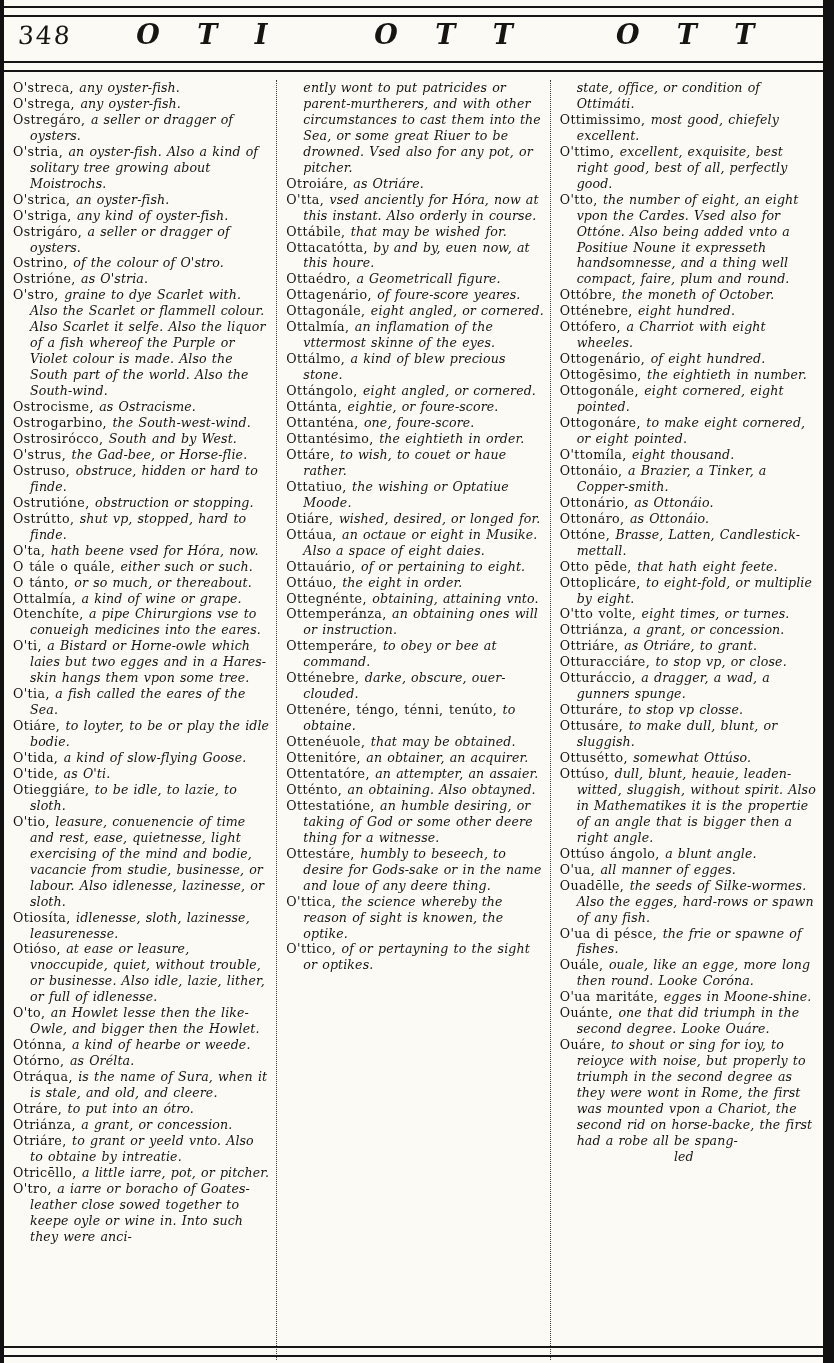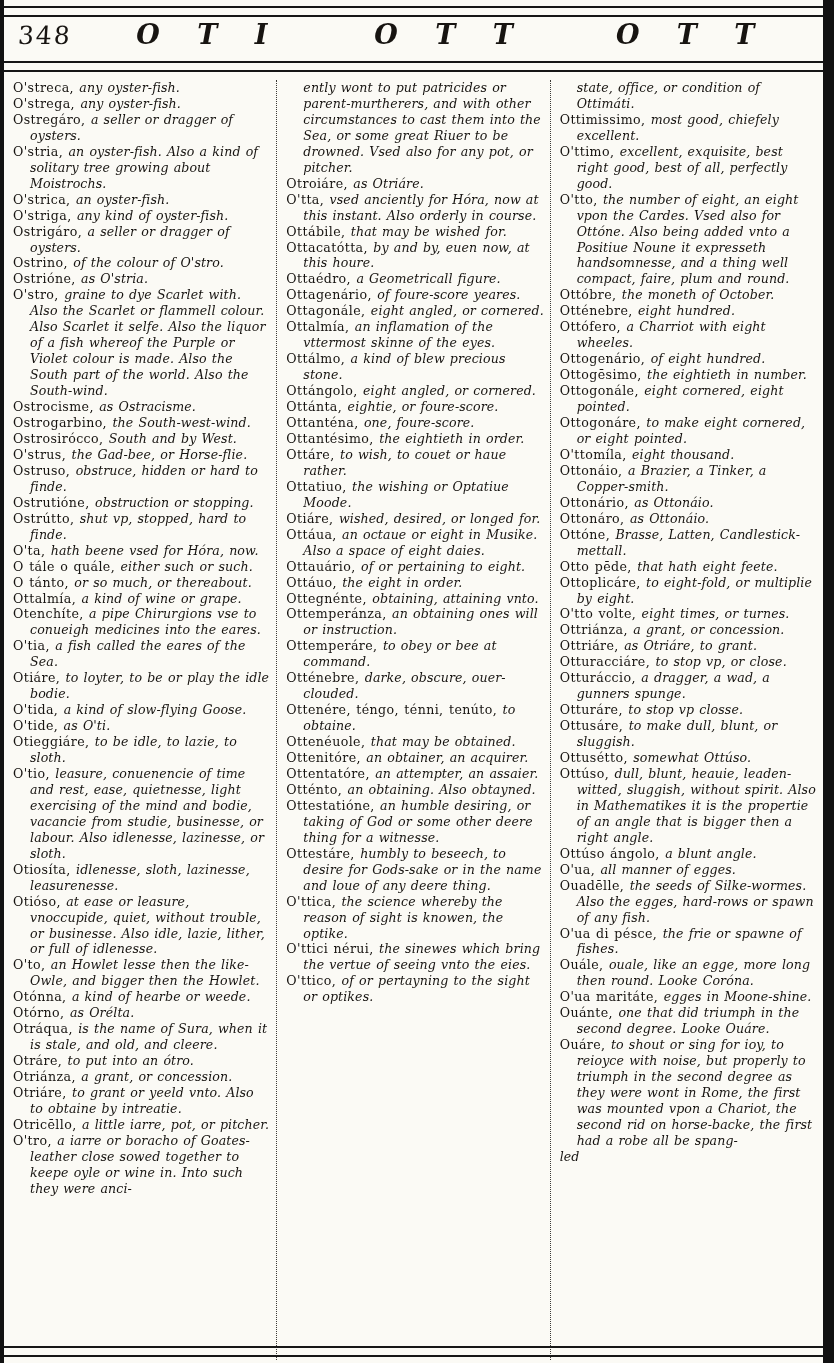--- a/index.html
+++ b/index.html
@@ -47,21 +47,21 @@
     font-style:italic;
     padding-left:17px;
     text-indent:-17px;
     letter-spacing:0.1px;
     word-spacing:1px;
   }
   .entry.cont{padding-left:17px;text-indent:0;}
   .hw{font-style:normal;letter-spacing:0.4px;}
   .catchword{
     font-style:italic;
-    text-align:left;
+    text-align:center;
     padding-right:10px;
   }
 </style>
 </head>
 <body>
 
 <div class="page">
 
   <div class="rule-double rule-top"></div>
 
@@ -93,20 +93,21 @@
         <div class="entry"><span class="hw">Ostrosirócco, </span><span>South and by West.</span></div>
         <div class="entry"><span class="hw">O'strus, </span><span>the Gad-bee, or Horse-flie.</span></div>
         <div class="entry"><span class="hw">Ostruso, </span><span>obstruce, hidden or hard to finde.</span></div>
         <div class="entry"><span class="hw">Ostrutióne, </span><span>obstruction or stopping.</span></div>
         <div class="entry"><span class="hw">Ostrútto, </span><span>shut vp, stopped, hard to finde.</span></div>
         <div class="entry"><span class="hw">O'ta, </span><span>hath beene vsed for Hóra, now.</span></div>
         <div class="entry"><span class="hw">O tále o quále, </span><span>either such or such.</span></div>
         <div class="entry"><span class="hw">O tánto, </span><span>or so much, or thereabout.</span></div>
         <div class="entry"><span class="hw">Ottalmía, </span><span>a kind of wine or grape.</span></div>
         <div class="entry"><span class="hw">Otenchíte, </span><span>a pipe Chirurgions vse to conueigh medicines into the eares.</span></div>
+        <div class="entry"><span class="hw">O'ti, </span><span>a Bistard or Horne-owle which laies but two egges and in a Hares-skin hangs them vpon some tree.</span></div>
         <div class="entry"><span class="hw">O'tia, </span><span>a fish called the eares of the Sea.</span></div>
         <div class="entry"><span class="hw">Otiáre, </span><span>to loyter, to be or play the idle bodie.</span></div>
         <div class="entry"><span class="hw">O'tida, </span><span>a kind of slow-flying Goose.</span></div>
         <div class="entry"><span class="hw">O'tide, </span><span>as O'ti.</span></div>
         <div class="entry"><span class="hw">Otieggiáre, </span><span>to be idle, to lazie, to sloth.</span></div>
         <div class="entry"><span class="hw">O'tio, </span><span>leasure, conuenencie of time and rest, ease, quietnesse, light exercising of the mind and bodie, vacancie from studie, businesse, or labour. Also idlenesse, lazinesse, or sloth.</span></div>
         <div class="entry"><span class="hw">Otiosíta, </span><span>idlenesse, sloth, lazinesse, leasurenesse.</span></div>
         <div class="entry"><span class="hw">Otióso, </span><span>at ease or leasure, vnoccupide, quiet, without trouble, or businesse. Also idle, lazie, lither, or full of idlenesse.</span></div>
         <div class="entry"><span class="hw">O'to, </span><span>an Howlet lesse then the like-Owle, and bigger then the Howlet.</span></div>
         <div class="entry"><span class="hw">Otónna, </span><span>a kind of hearbe or weede.</span></div>
@@ -145,21 +146,20 @@
         <div class="entry"><span class="hw">Ottemperáre, </span><span>to obey or bee at command.</span></div>
         <div class="entry"><span class="hw">Otténebre, </span><span>darke, obscure, ouer-clouded.</span></div>
         <div class="entry"><span class="hw">Ottenére, téngo, ténni, tenúto, </span><span>to obtaine.</span></div>
         <div class="entry"><span class="hw">Ottenéuole, </span><span>that may be obtained.</span></div>
         <div class="entry"><span class="hw">Ottenitóre, </span><span>an obtainer, an acquirer.</span></div>
         <div class="entry"><span class="hw">Ottentatóre, </span><span>an attempter, an assaier.</span></div>
         <div class="entry"><span class="hw">Otténto, </span><span>an obtaining. Also obtayned.</span></div>
         <div class="entry"><span class="hw">Ottestatióne, </span><span>an humble desiring, or taking of God or some other deere thing for a witnesse.</span></div>
         <div class="entry"><span class="hw">Ottestáre, </span><span>humbly to beseech, to desire for Gods-sake or in the name and loue of any deere thing.</span></div>
         <div class="entry"><span class="hw">O'ttica, </span><span>the science whereby the reason of sight is knowen, the optike.</span></div>
-        <div class="entry"><span class="hw">O'ttici nérui, </span><span>the sinewes which bring the vertue of seeing vnto the eies.</span></div>
         <div class="entry"><span class="hw">O'ttico, </span><span>of or pertayning to the sight or optikes.</span></div>
       </div>
     <div class="vr"></div>
     <div class="col">
         <div class="entry cont"><span>state, office, or condition of Ottimáti.</span></div>
         <div class="entry"><span class="hw">Ottimissimo, </span><span>most good, chiefely excellent.</span></div>
         <div class="entry"><span class="hw">O'ttimo, </span><span>excellent, exquisite, best right good, best of all, perfectly good.</span></div>
         <div class="entry"><span class="hw">O'tto, </span><span>the number of eight, an eight vpon the Cardes. Vsed also for Ottóne. Also being added vnto a Positiue Noune it expresseth handsomnesse, and a thing well compact, faire, plum and round.</span></div>
         <div class="entry"><span class="hw">Ottóbre, </span><span>the moneth of October.</span></div>
         <div class="entry"><span class="hw">Otténebre, </span><span>eight hundred.</span></div>

